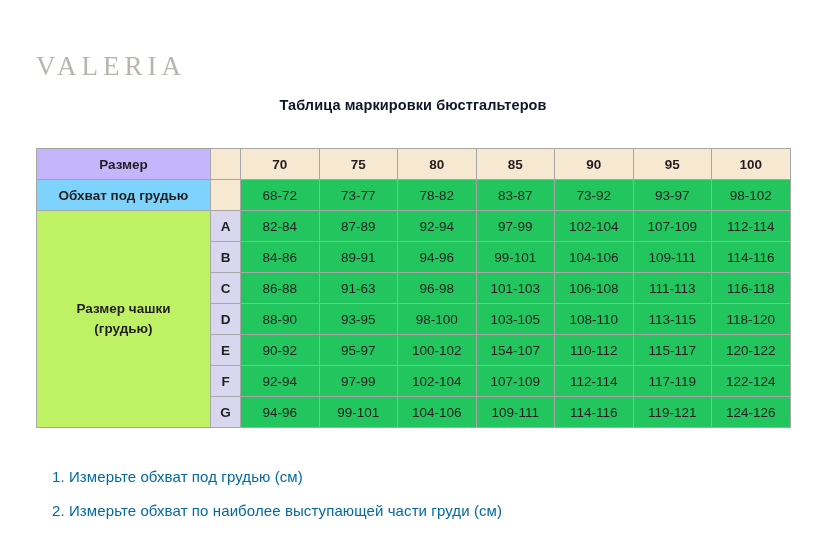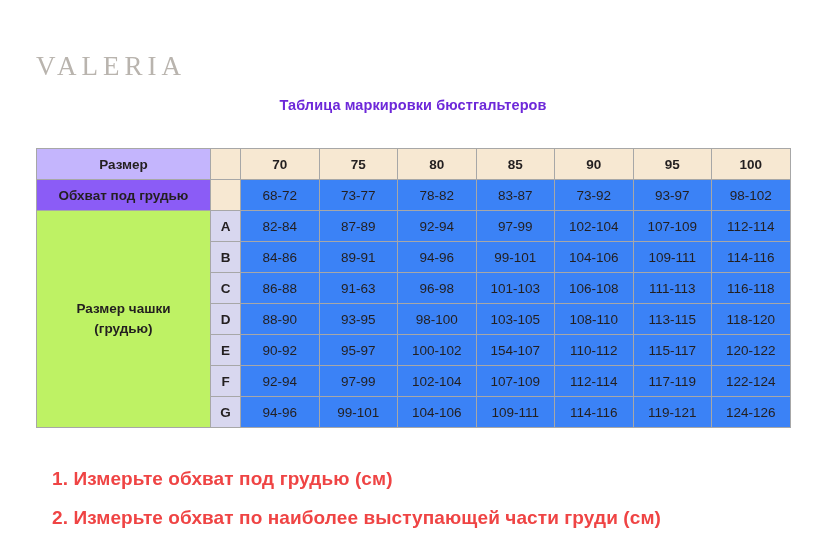--- a/index.html
+++ b/index.html
@@ -29,21 +29,21 @@
   }
 
   .doc-title {
     position: absolute;
     left: 0;
     right: 0;
     top: 97px;
     text-align: center;
     font-size: 14.5px;
     font-weight: bold;
-    color: #6d28d9;
+    color: #0f172a;
     letter-spacing: 0.1px;
   }
 
   .table-wrap {
     position: absolute;
     left: 36px;
     top: 148px;
     width: 754px;
   }
 
@@ -75,21 +75,21 @@
     margin-left: 34px;
   }
   td.head-label {
     background: #c4b5fd;
     font-weight: bold;
     text-align: left;
     padding-left: 10px;
     font-size: 14px;
   }
   td.row-label {
-    background: #8b5cf6;
+    background: #7dd3fc;
     font-weight: bold;
     text-align: left;
     padding-left: 10px;
     font-size: 14px;
   }
   td.blank-beige {
     background: #f7e8d2;
   }
   td.cup-label {
     background: #d8d7ef;
@@ -98,33 +98,33 @@
   }
   td.merged-label {
     background: #bef264;
     font-weight: bold;
     text-align: left;
     padding-left: 10px;
     font-size: 14px;
     line-height: 1.45;
   }
   td.data-cell {
-    background: #3b82f6;
+    background: #22c55e;
   }
 
   .notes {
     position: absolute;
     left: 52px;
     top: 468px;
     width: 740px;
   }
   .note {
-    font-size: 19px;
-    font-weight: bold;
-    color: #ef4444;
+    font-size: 15px;
+    font-weight: normal;
+    color: #0369a1;
     margin-bottom: 17px;
     letter-spacing: 0.1px;
   }
 </style>
 </head>
 <body>
 
 <div class="brand">VALERIA</div>
 
 <div class="doc-title">Таблица маркировки бюстгальтеров</div>

